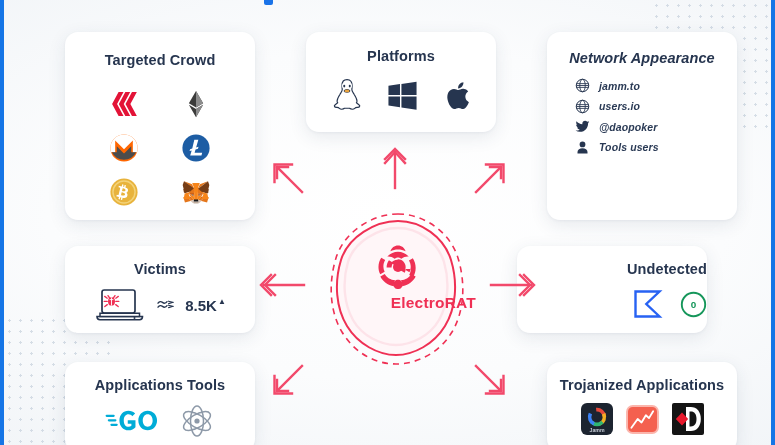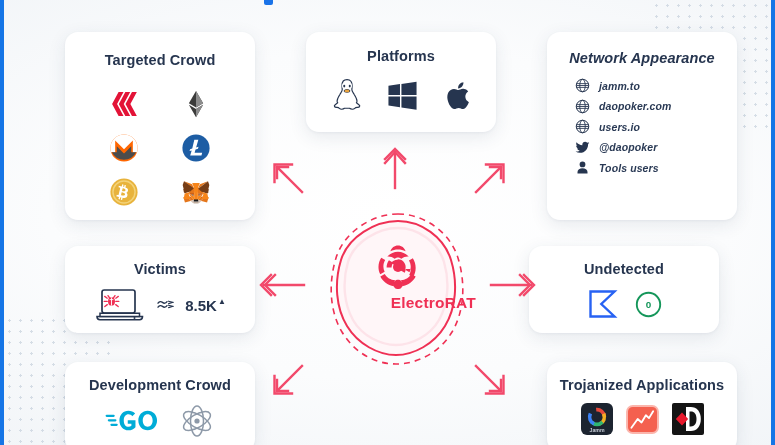--- a/index.html
+++ b/index.html
@@ -62,21 +62,21 @@
     font-size: 14.5px;
     letter-spacing: .1px;
     white-space: nowrap;
   }
 
   
   #card-targeted   { left: 52px;  top: 32px;  width: 190px; height: 188px; padding-top: 20px; }
   #card-platforms  { left: 293px; top: 32px;  width: 190px; height: 100px; padding-top: 16px; }
   #card-network    { left: 534px; top: 32px;  width: 190px; height: 188px; padding-top: 18px; font-style: italic; }
   #card-victims    { left: 52px;  top: 246px; width: 190px; height: 87px;  padding-top: 15px; }
-  #card-undetected { left: 516px; top: 246px; width: 190px; height: 87px;  padding-top: 15px; }
+  #card-undetected { left: 504px; top: 246px; width: 190px; height: 87px;  padding-top: 15px; align-items: flex-end; }
   #card-devtools   { left: 52px;  top: 362px; width: 190px; height: 90px;  padding-top: 15px; }
   #card-trojan     { left: 534px; top: 362px; width: 190px; height: 90px;  padding-top: 15px; }
 
   
   .coin-grid {
     margin-top: 14px;
     display: grid;
     grid-template-columns: repeat(2, 48px);
     grid-auto-rows: 44px;
     column-gap: 24px;
@@ -269,28 +269,20 @@
 
       <div class="net-row">
         <svg class="ni" viewBox="0 0 24 24">
           <circle cx="12" cy="12" r="10" fill="none" stroke="#26354f" stroke-width="1.6"></circle>
           <ellipse cx="12" cy="12" rx="4.4" ry="10" fill="none" stroke="#26354f" stroke-width="1.4"></ellipse>
           <path d="M2.4 9h19.2M2.4 15h19.2M2 12h20" stroke="#26354f" stroke-width="1.4" fill="none"></path>
         </svg>
         <span class="net-label">jamm.to</span>
       </div>
 
-      <div class="net-row">
-        <svg class="ni" viewBox="0 0 24 24">
-          <circle cx="12" cy="12" r="10" fill="none" stroke="#26354f" stroke-width="1.6"></circle>
-          <ellipse cx="12" cy="12" rx="4.4" ry="10" fill="none" stroke="#26354f" stroke-width="1.4"></ellipse>
-          <path d="M2.4 9h19.2M2.4 15h19.2M2 12h20" stroke="#26354f" stroke-width="1.4" fill="none"></path>
-        </svg>
-        <span class="net-label">daopoker.com</span>
-      </div>
 
       <div class="net-row">
         <svg class="ni" viewBox="0 0 24 24">
           <circle cx="12" cy="12" r="10" fill="none" stroke="#26354f" stroke-width="1.6"></circle>
           <ellipse cx="12" cy="12" rx="4.4" ry="10" fill="none" stroke="#26354f" stroke-width="1.4"></ellipse>
           <path d="M2.4 9h19.2M2.4 15h19.2M2 12h20" stroke="#26354f" stroke-width="1.4" fill="none"></path>
         </svg>
         <span class="net-label">users.io</span>
       </div>
 
@@ -353,21 +345,21 @@
 
       <svg width="27" height="27" viewBox="0 0 30 30">
         <circle cx="15" cy="15" r="13" fill="#fff" stroke="#15965a" stroke-width="2.1"></circle>
         <text x="15" y="19.4" text-anchor="middle" font-family="Liberation Sans, sans-serif" font-size="11" font-weight="700" fill="#15965a">0</text>
       </svg>
 
     </div>
   </div>
 
   <div class="card" id="card-devtools">
-    <div class="card-title">Development Crowd</div>
+    <div class="card-title">Applications Tools</div>
     <div class="icon-row">
 
       <svg width="58" height="26" viewBox="0 0 66 30">
         <g stroke="#00acd7" stroke-width="2.6" stroke-linecap="round">
           <path d="M1.5 9h8M4 14.2h7.5M7 19.4h6"></path>
         </g>
         <path fill="#00acd7" d="M26.5 3.2c-6 0-10.3 4.8-10.3 11.2s4.3 11.4 10.3 11.4c3.6 0 6.3-1.4 8.2-3.6V14h-8.9v4.3h4.2v2.3c-.9.7-2 1.1-3.4 1.1-3.2 0-5.4-2.7-5.4-7.3s2.2-7.2 5.4-7.2c1.9 0 3.3.8 4.4 2.2l3.3-3.1c-1.9-2.2-4.6-3.1-7.8-3.1z"></path>
         <path fill="#00acd7" d="M48.8 3.2c-6.3 0-10.8 4.9-10.8 11.3S42.5 25.8 48.8 25.8 59.6 20.9 59.6 14.5 55.1 3.2 48.8 3.2zm0 4.1c3.4 0 5.7 2.9 5.7 7.2s-2.3 7.2-5.7 7.2-5.7-2.9-5.7-7.2 2.3-7.2 5.7-7.2z"></path>
       </svg>
 

